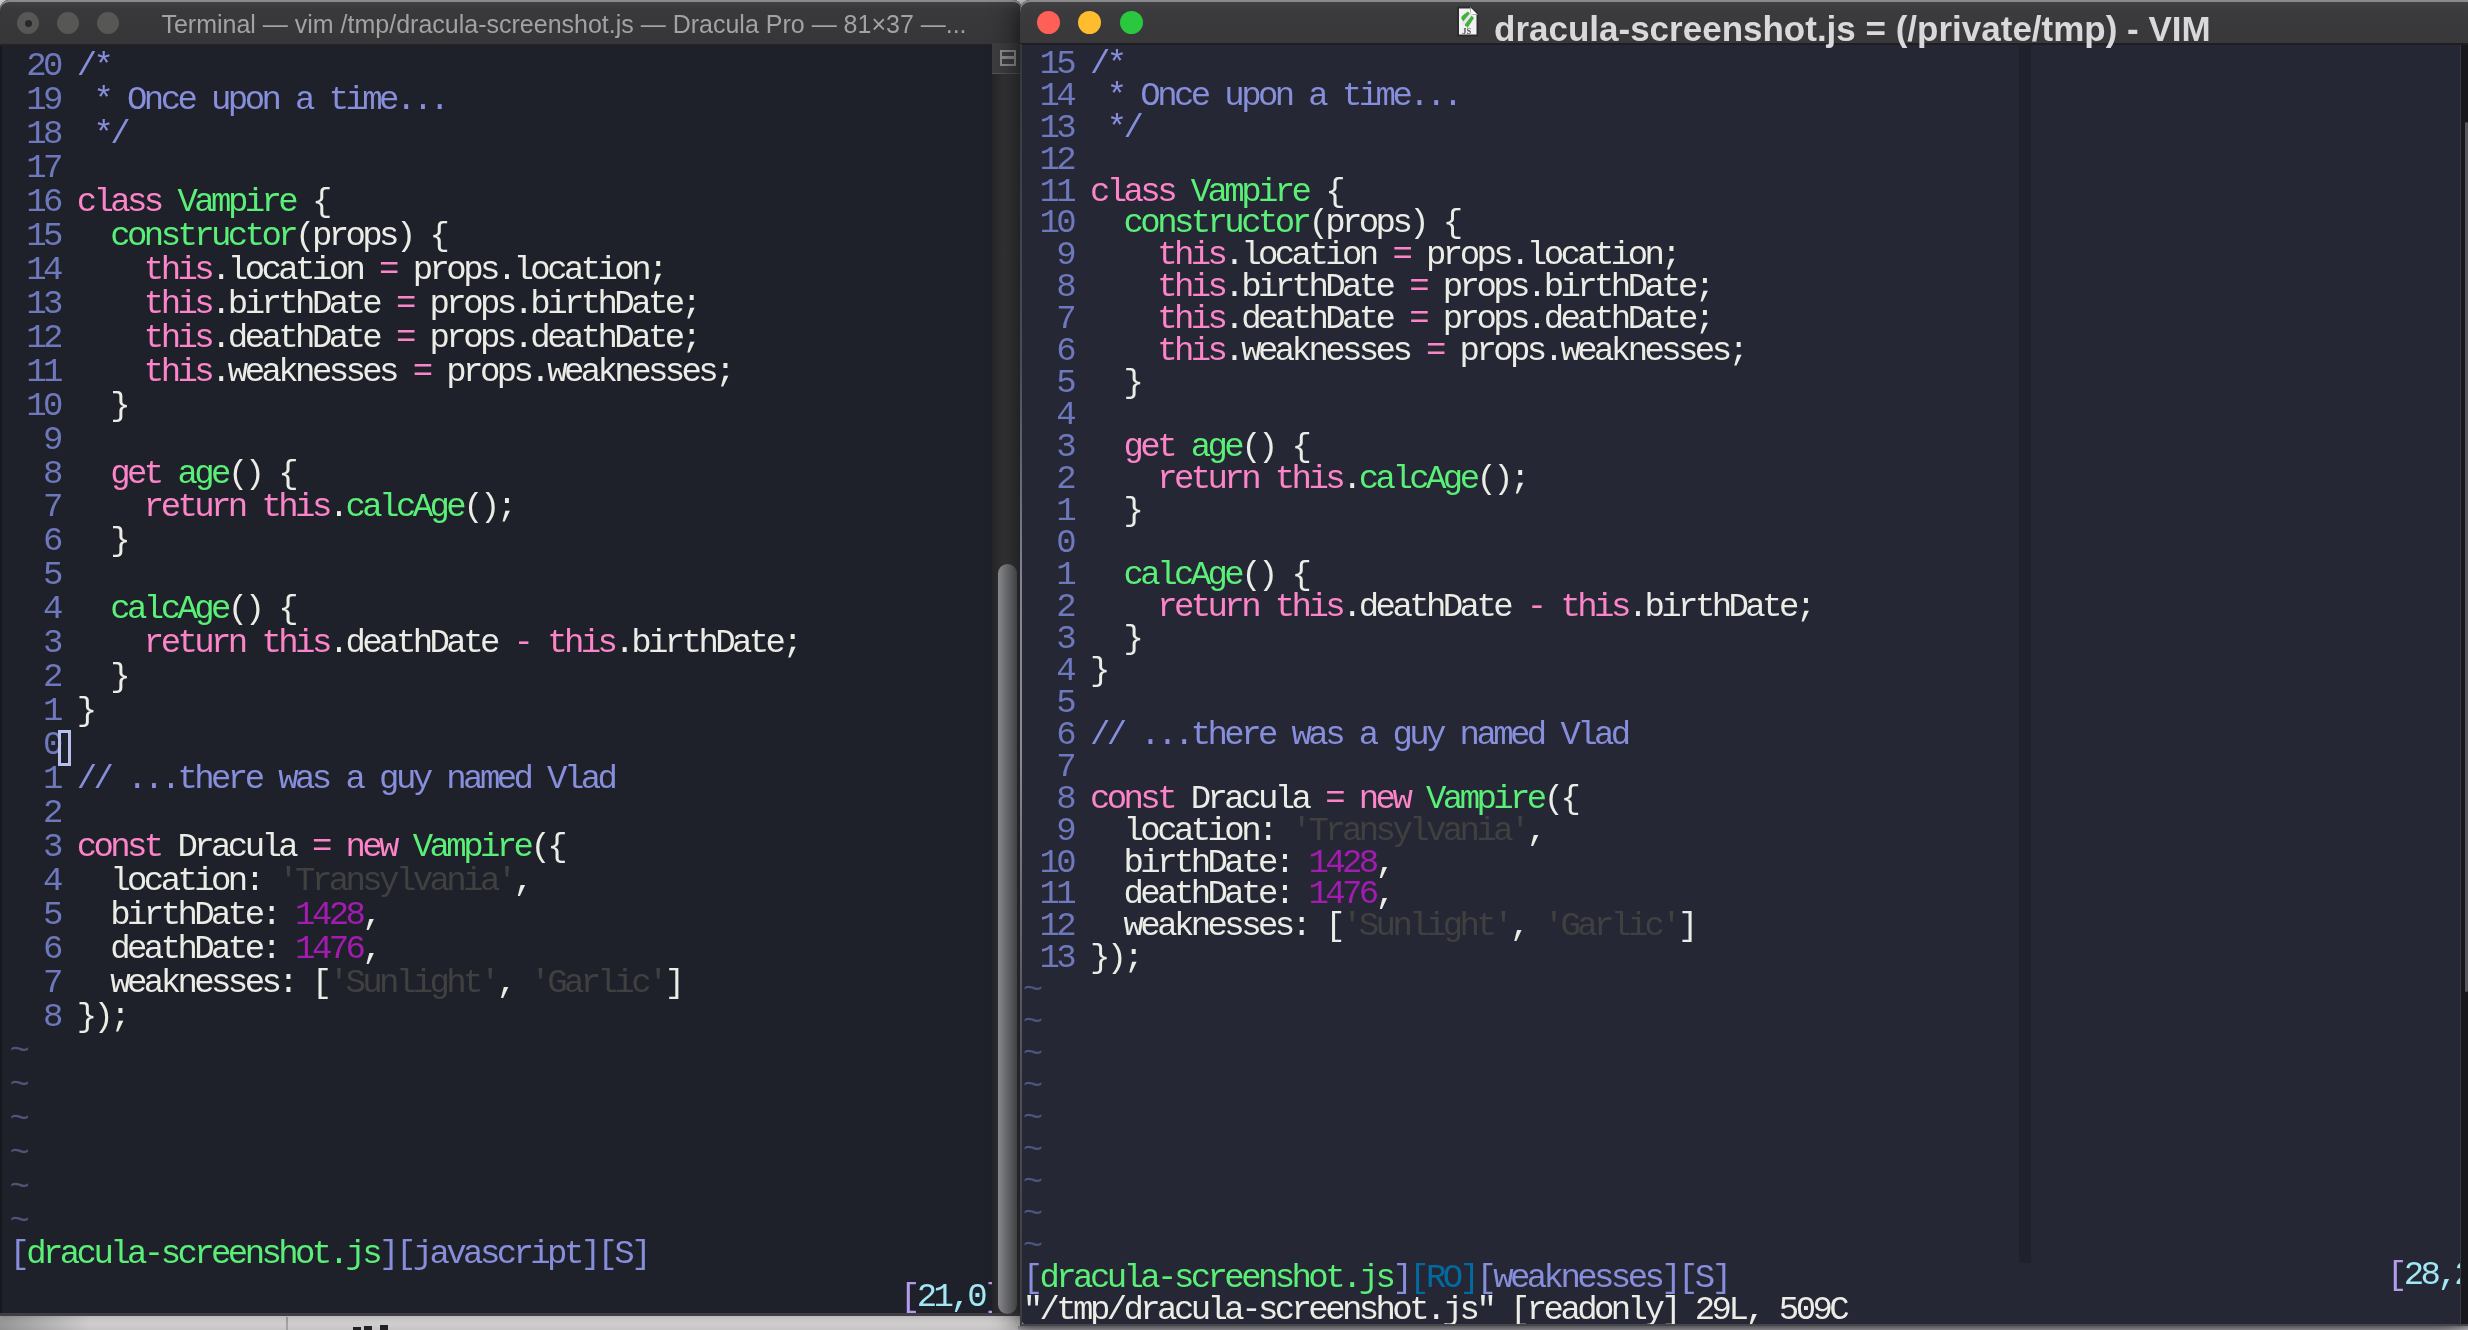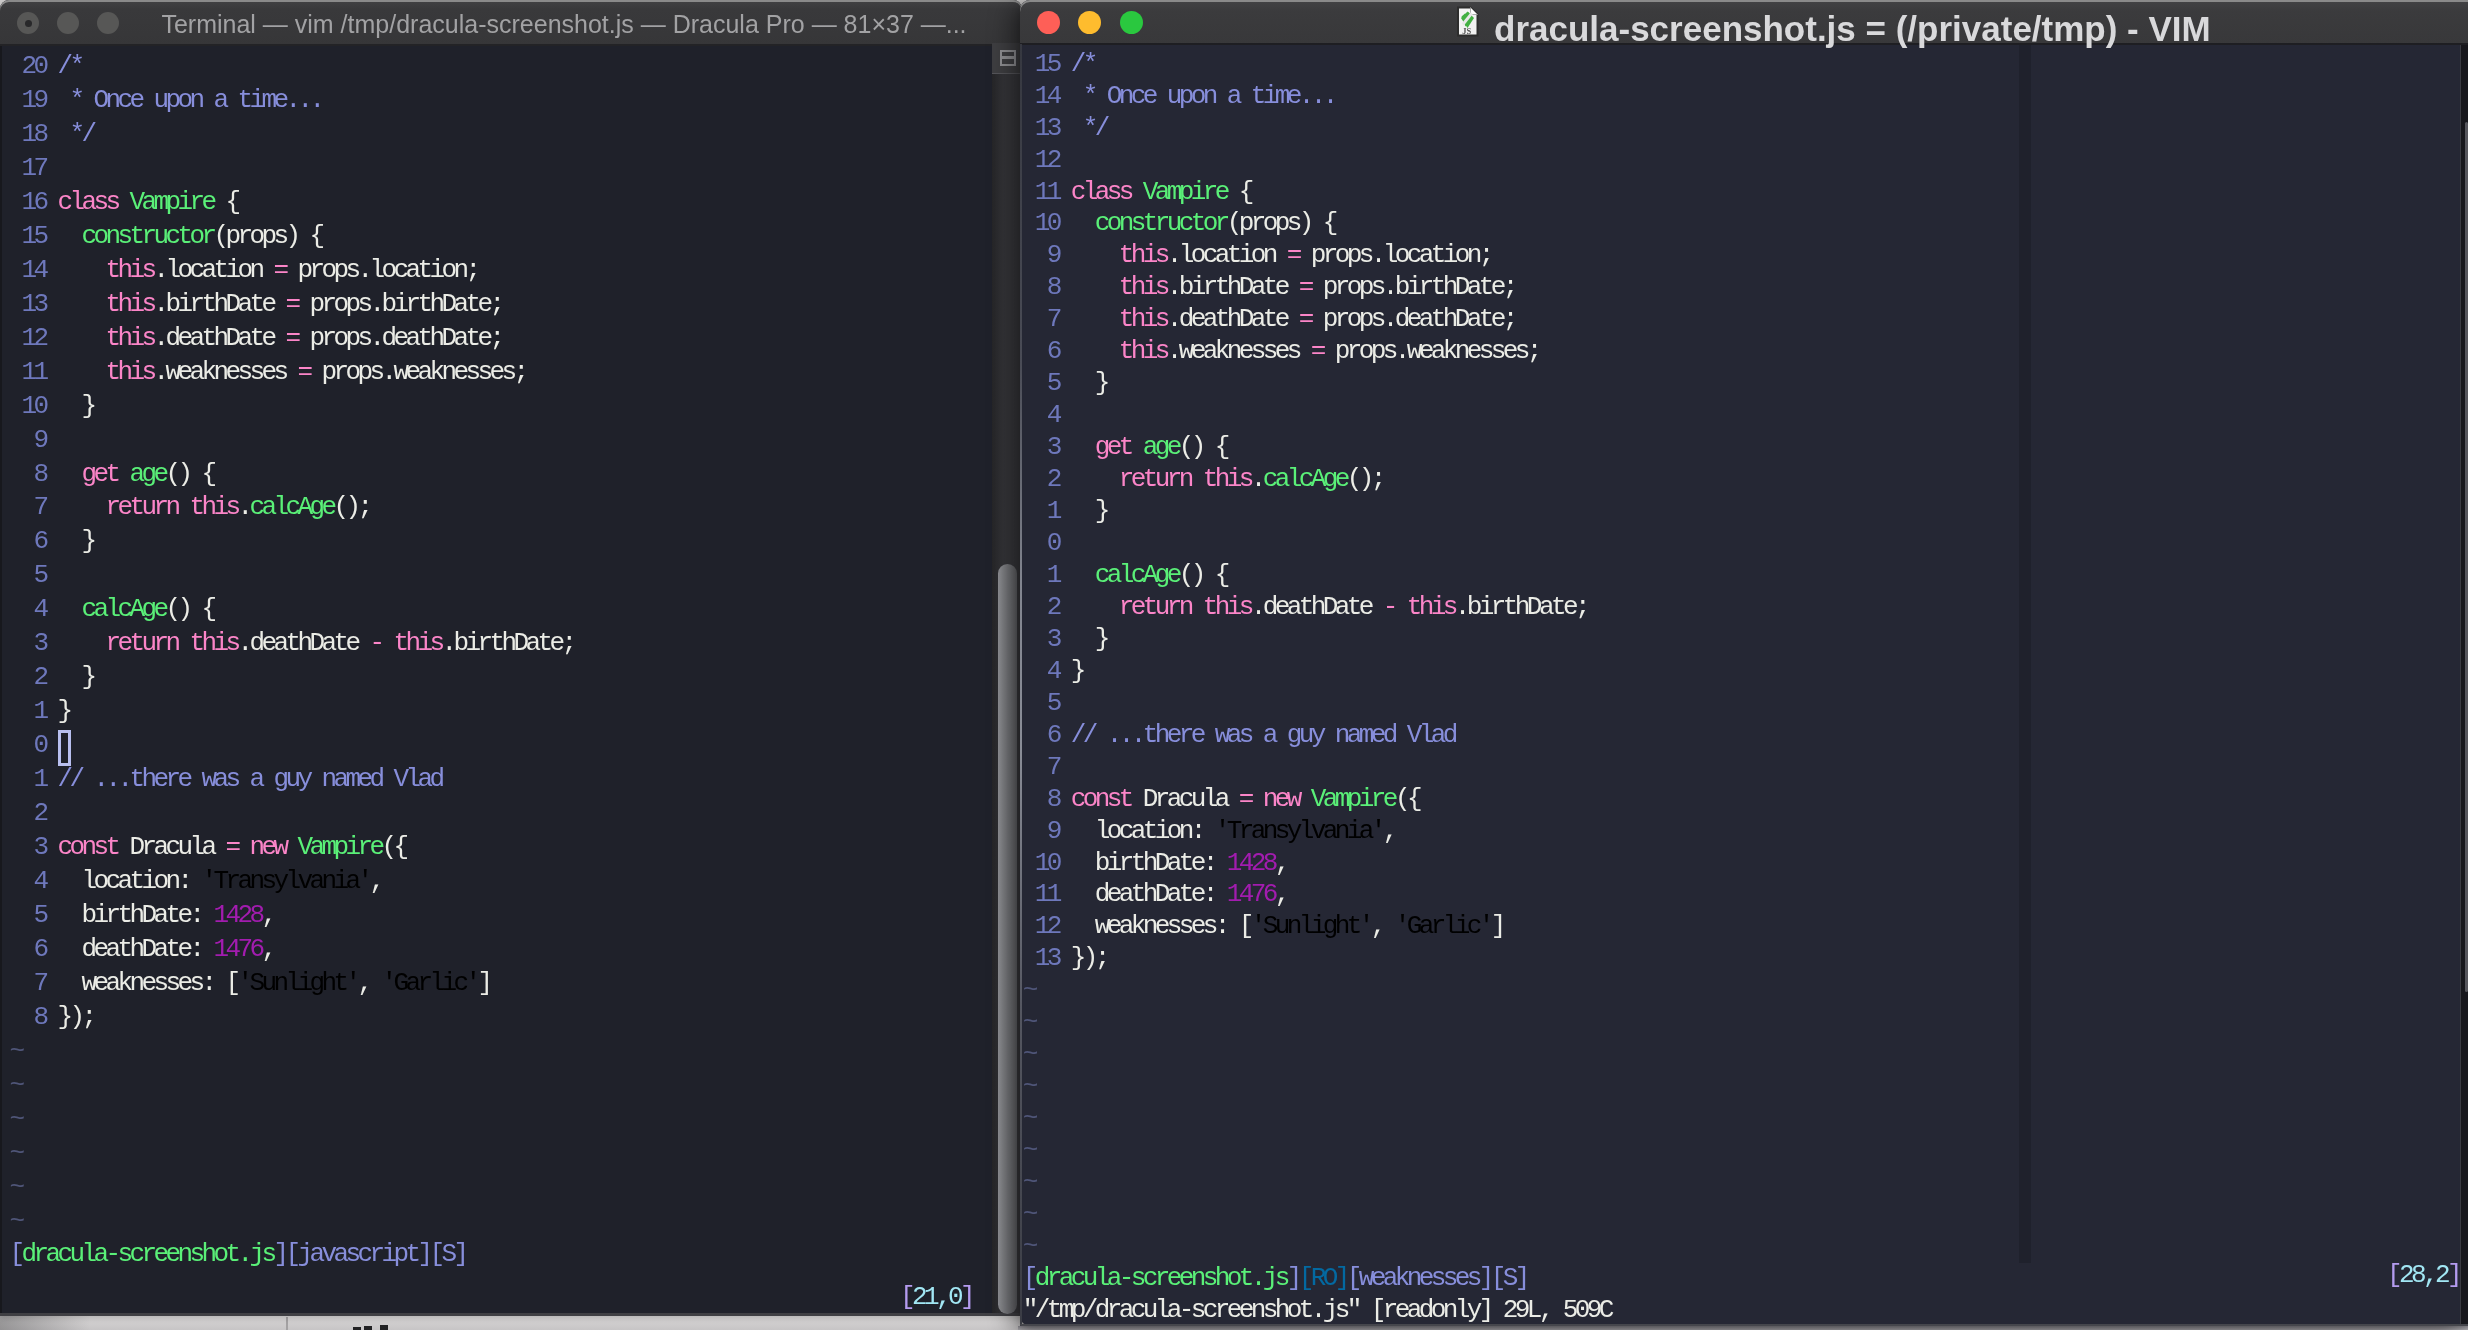--- a/index.html
+++ b/index.html
@@ -21,29 +21,29 @@
 #termtitle{left:564px;top:10px;transform:translateX(-50%);color:#a2a2a4;font-size:25px;font-weight:400;white-space:nowrap;}
 #termleft{left:0;top:46px;width:2px;height:1267px;background:#17181d;}
 #termbot{left:0;top:1313px;width:1022px;height:3px;background:#3f3f43;}
 
 #tsb{left:992px;top:46px;width:28px;height:1267px;background:linear-gradient(90deg,#252527,#343438 40%,#39393d);}
 #tsbbtn{left:992px;top:43px;width:28px;height:30px;background:#3e3e41;border-bottom:1px solid #55555a;}
 #tsbicon{left:1000px;top:50px;width:12px;height:12px;border:2px solid #8f8f92;background:transparent;position:absolute;}
 #tsbicon div{height:3px;background:#8f8f92;margin-top:4px;}
 #tsbthumb{left:998px;top:564px;width:19px;height:750px;border-radius:10px;background:linear-gradient(90deg,#8e8f93,#737478 55%,#606165);}
 
-pre{margin:0;font-family:"Liberation Mono",monospace;font-size:26px;letter-spacing:-3.6px;line-height:33.95px;white-space:pre;font-feature-settings:"liga" 0;}
+pre{margin:0;font-family:"Liberation Mono",monospace;font-size:34px;letter-spacing:-3.6px;line-height:33.95px;white-space:pre;font-feature-settings:"liga" 0;}
 #codeL{left:9.4px;top:50.1px;}
 #codeR{left:1022.7px;top:48.7px;line-height:31.95px;}
 .n{color:#6e78bc;} 
 .c{color:#878edb;} 
 .p{color:#fb85c8;} 
 .g{color:#5af078;} 
 .w{color:#ebece6;} 
-.y{color:#000000;} 
+.y{color:#404040;} 
 .u{color:#a21caf;} 
 .t{color:#4f5578;} 
 .cy{color:#a2e7f4;} 
 .pb{color:#b49bef;} 
 .o{color:#0369a1;} 
 #cursorL{left:58px;top:730px;width:13px;height:36px;border:3px solid #b8bfef;box-sizing:border-box;}
 #rulerL{left:900px;top:1237.3px;margin-top:44px;}
 #rulerR{left:2387px;top:1259.5px;line-height:31.95px;}
 
 #vim{left:1020px;top:0;width:1448px;height:1326px;border-radius:10px 0 0 10px;background:#252734;box-shadow:-10px 6px 22px rgba(0,0,0,.38),0 3px 8px rgba(0,0,0,.22);}

